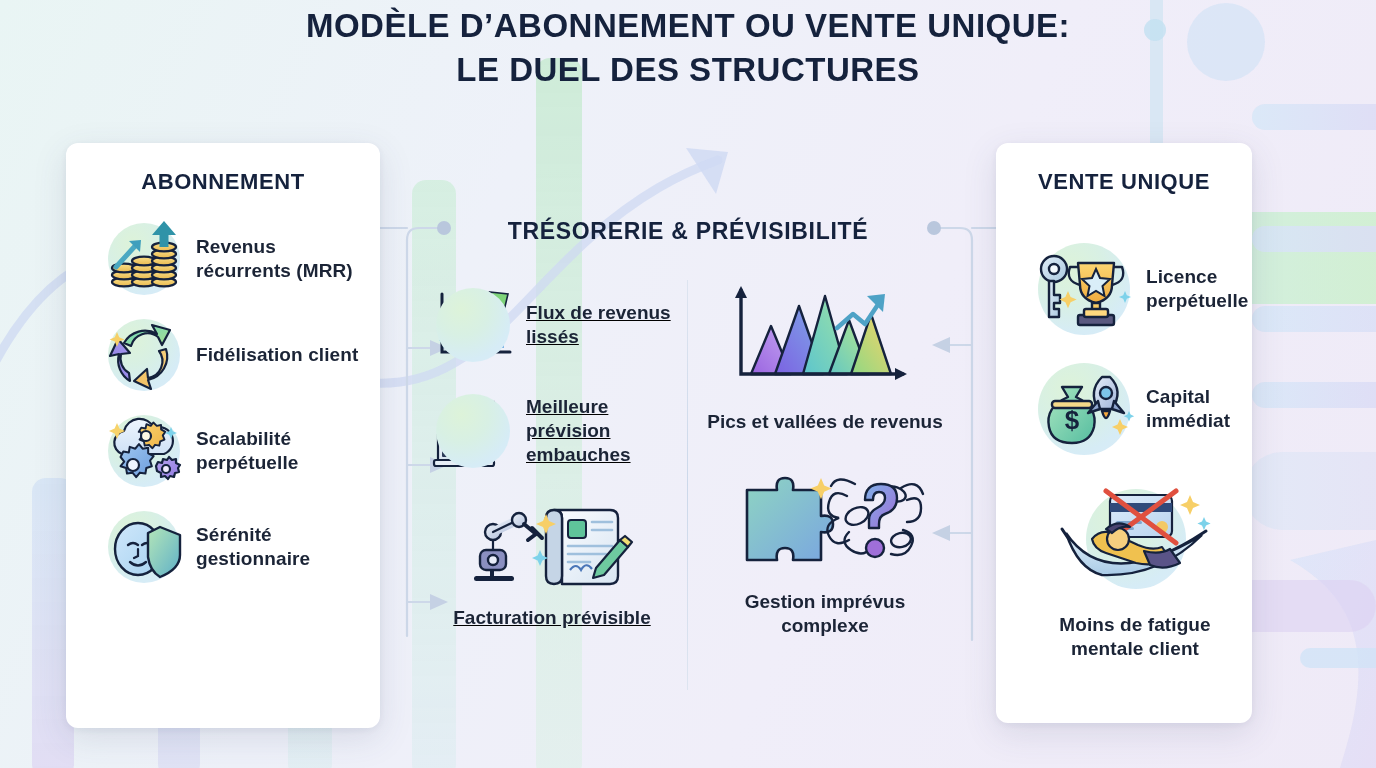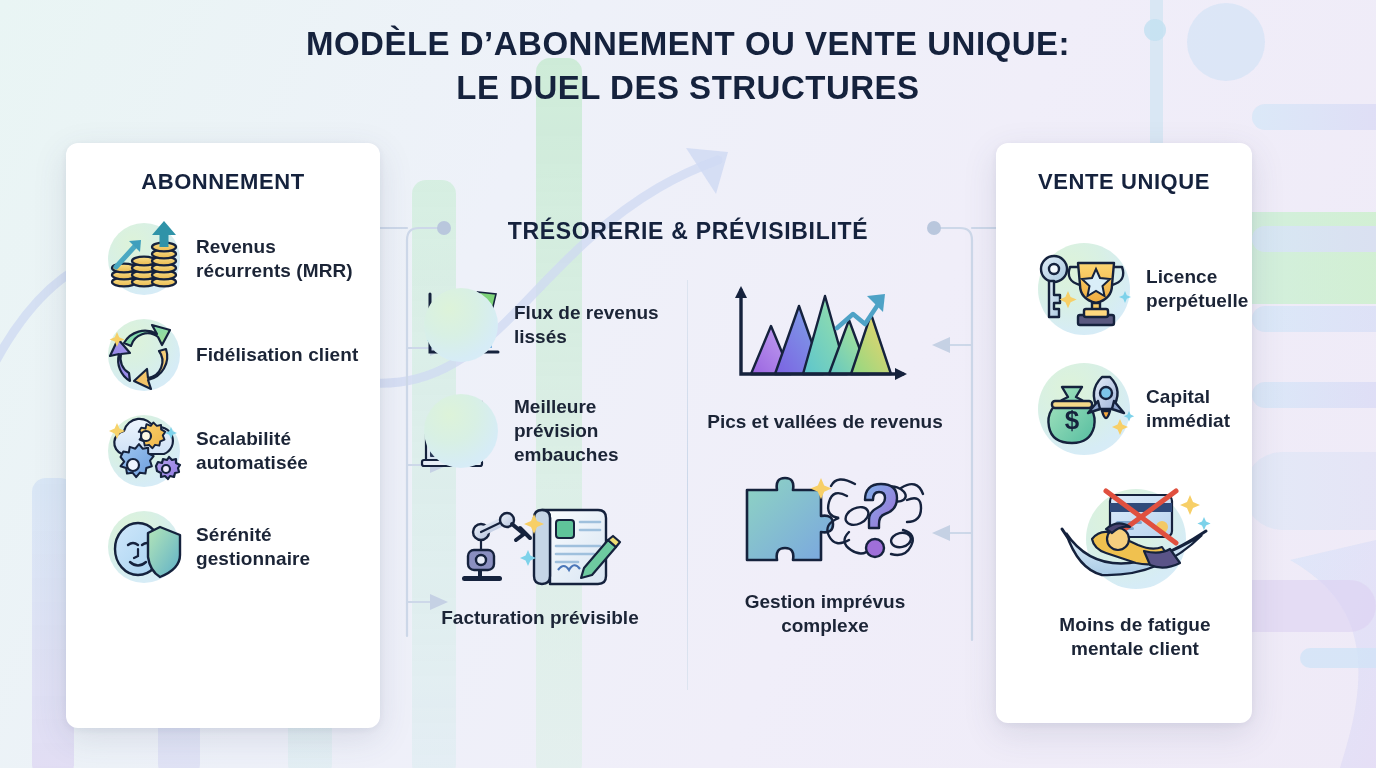--- a/index.html
+++ b/index.html
@@ -13,21 +13,21 @@
     position:absolute; inset:0; width:1376px; height:768px; overflow:hidden;
     background:
       linear-gradient(115deg,#e9f5f4 0%,#eef1f9 34%,#f0eef9 62%,#efeaf7 100%);
   }
 
   
   .bg { position:absolute; inset:0; pointer-events:none; }
 
   
   .title-wrap{
-    position:absolute; top:22px; left:0; width:1376px;
+    position:absolute; top:4px; left:0; width:1376px;
     text-align:center; z-index:6;
   }
   .title-line{
     color:#15223d;
     font-weight:bold;
     letter-spacing:.5px;
     font-size:33px;
     line-height:44px;
     text-transform:uppercase;
   }
@@ -70,21 +70,21 @@
   
   .band-title{
     position:absolute; top:218px; left:0; width:1376px; text-align:center;
     color:#15223d; font-weight:bold; font-size:23px; letter-spacing:.7px;
     z-index:6; text-transform:uppercase;
   }
 
   .centre-col{
     position:absolute; top:280px; z-index:5;
   }
-  #col-mid-left  { left:416px; width:248px; }
+  #col-mid-left  { left:428px; width:248px;text-decoration:underline; }
   #col-mid-right { left:700px; width:250px; }
 
   .mitem{ margin-bottom:16px; }
   .mitem.row{ display:flex; align-items:center; gap:8px; }
   .mitem .mico{ flex:0 0 90px; height:90px; position:relative; }
   .mitem .mlbl{
     color:#1b2436; font-size:19px; line-height:24px; font-weight:600;
   }
   .mitem.stack{ text-align:center; }
   .mitem.stack .mico{ margin:0 auto; width:180px; height:100px; }
@@ -302,21 +302,21 @@
               <circle cx="44" cy="27" r="5" fill="#fff8e4"></circle>
               <path d="M18 50 l3-6 6 1 1-6 6 2 4-5 4 5 6-1 0 6 6 3 -4 5 2 6 -6 2 -1 6 -6-1 -4 5 -4-5 -6 1 -1-6 -6-2 4-5z" transform="translate(2,2) scale(.92)" fill="url(#gB)"></path>
               <circle cx="31" cy="56" r="6" fill="#edf5ff"></circle>
               <path d="M56 56 l2-4 4 1 1-4 4 1 2-3 3 3 4-1 0 4 4 2 -2 3 1 4 -4 1 -1 4 -4-1 -2 3 -3-3 -4 1 0-4 -4-2z" transform="translate(-2,1)" fill="url(#gP)"></path>
               <circle cx="64" cy="60" r="4" fill="#f1ecff"></circle>
             </g>
             <path d="M15 14 l2.4 5.6 5.6 2.4 -5.6 2.4 -2.4 5.6 -2.4 -5.6 -5.6 -2.4 5.6 -2.4z" fill="#f7d36b"></path>
             <path d="M69 18 l1.8 4.2 4.2 1.8 -4.2 1.8 -1.8 4.2 -1.8 -4.2 -4.2 -1.8 4.2 -1.8z" fill="#7dd2ea"></path>
           </svg>
         </div>
-        <div class="lbl">Scalabilité automatisée</div>
+        <div class="lbl">Scalabilité perpétuelle</div>
       </div>
 
       <div class="feat">
         <div class="ico">
           <div class="blob"></div>
           <svg width="84" height="84" viewBox="0 0 84 84">
             <defs>
               <linearGradient id="faceG" x1="0" y1="0" x2="1" y2="1">
                 <stop offset="0" stop-color="#cfe7fb"></stop>
                   <stop offset="1" stop-color="#a7d2f0"></stop>

